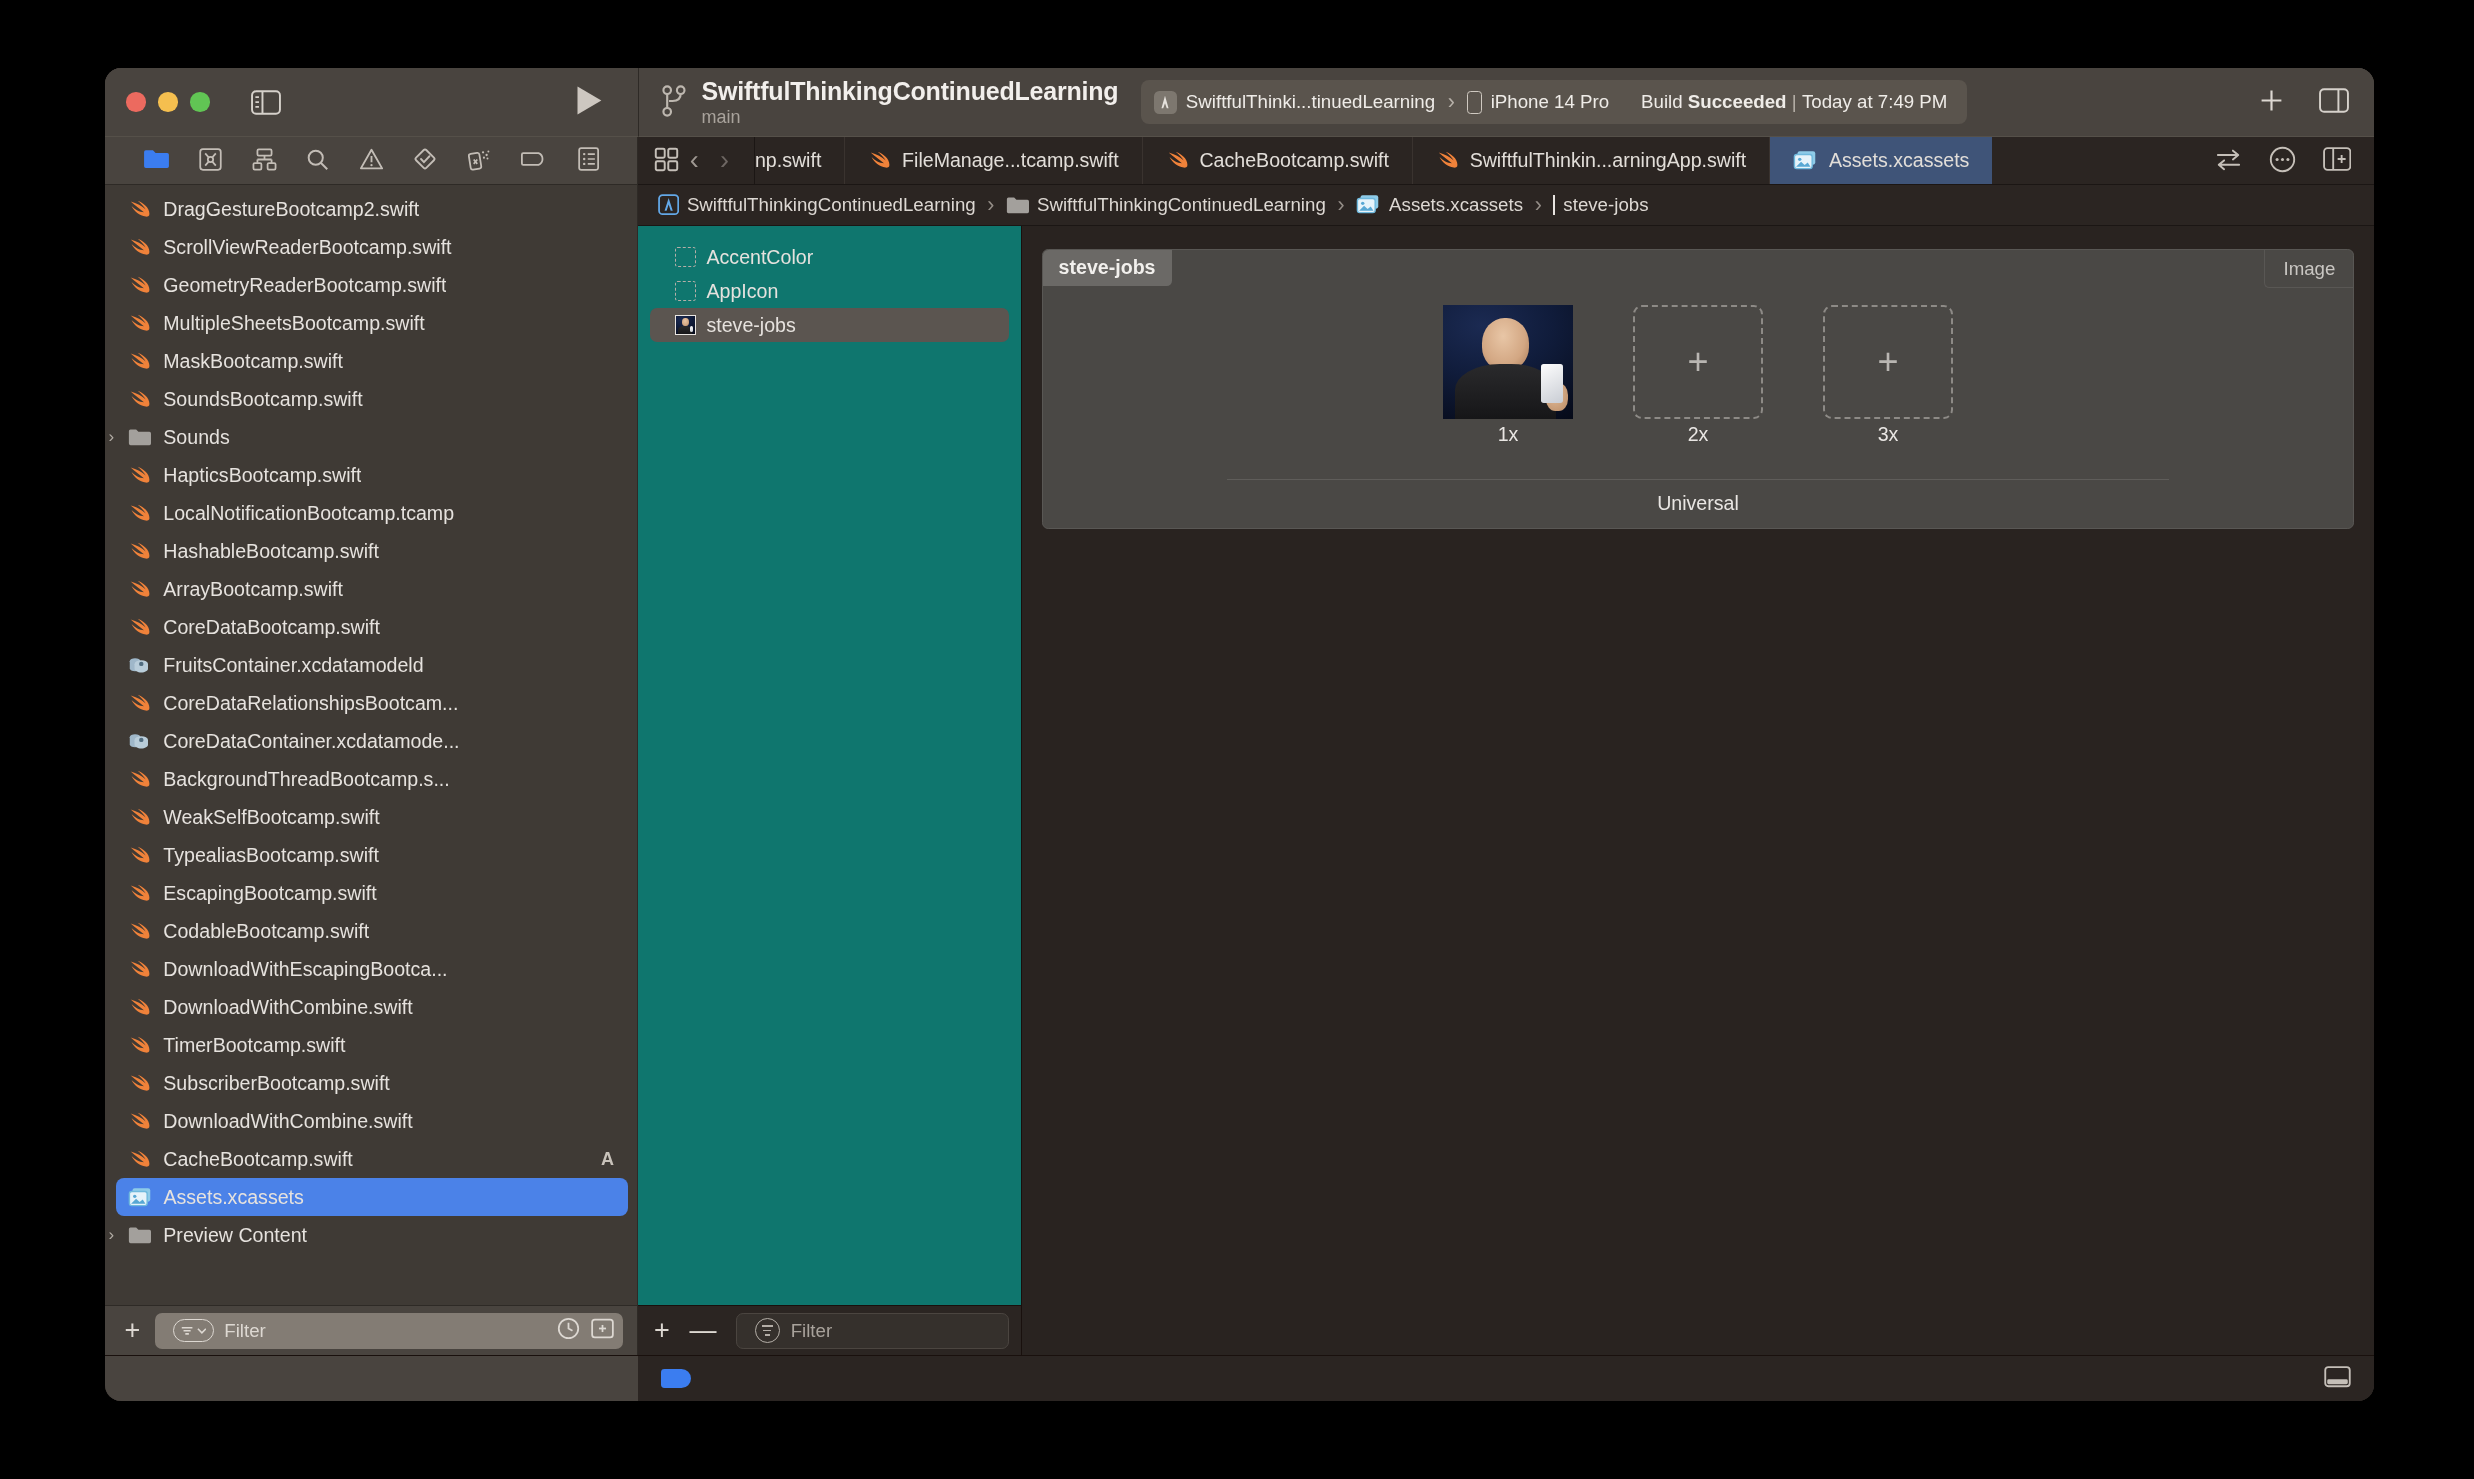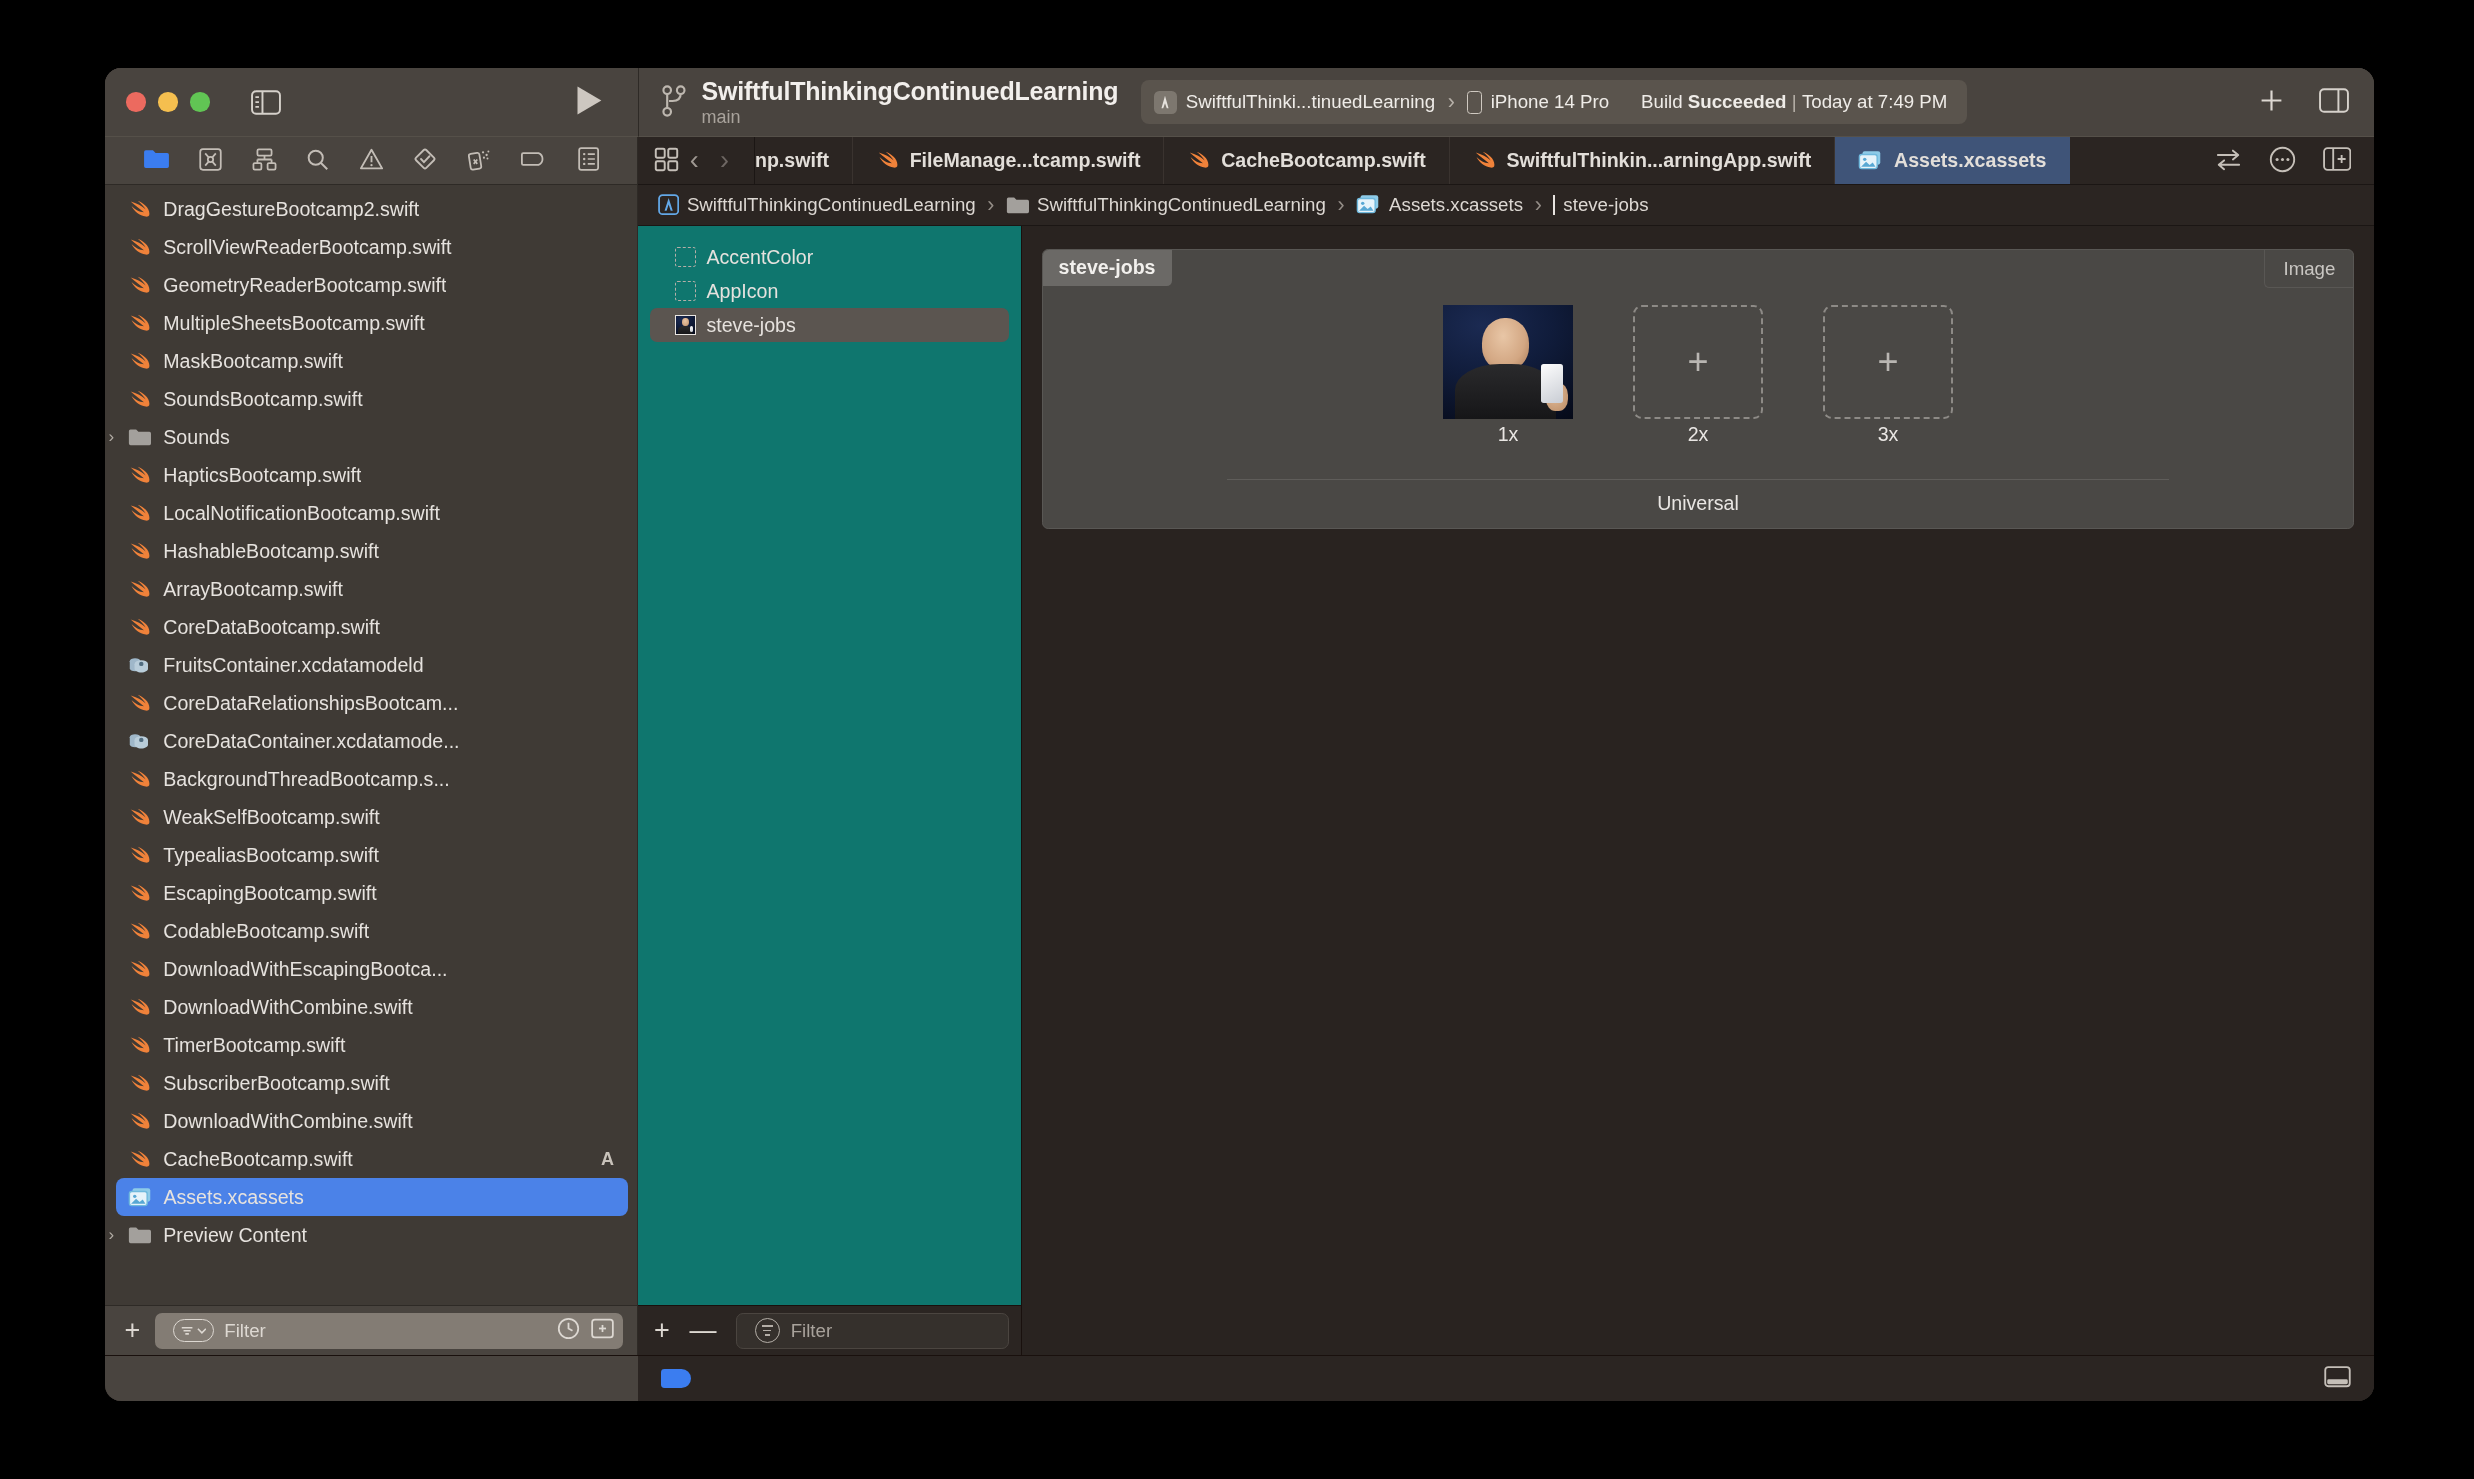--- a/index.html
+++ b/index.html
@@ -224,21 +224,20 @@
   #tabs { flex: 1; display: flex; align-items: stretch; overflow: hidden; min-width: 0;}
   .tab {
     display: flex; align-items: center; justify-content: center;
     gap: 10.7px;
     padding: 0 23px;
     font-size: 19.6px;
     color: #e2ded9;
     white-space: nowrap;
     border-right: 0.9px solid #3a332f;
     position: relative;
-    font-weight: bold;
   }
   .tab.clipped { padding-left: 0; }
   .tab.active { background: #3f5478; border-right: 0.9px solid #2b2522;}
   #tab-right-controls {
     display: flex; align-items: center; gap: 27px;
     padding: 0 23px;
   }
 
   #breadcrumbbar {
     height: 41px;
@@ -637,21 +636,21 @@
               </svg>
             </span>
             <span class="row-label">HapticsBootcamp.swift</span>
           </div>
           <div class="file-row">
             <span class="row-icon">
               <svg width="23" height="23" viewBox="0 0 26 26">
                 <path d="M3 4 C9 9 14 13 18 16 C13 16 8 13 4 9 C7 15 13 20 20 21 C22 21.3 23.5 20.6 24 19.4 C24.6 17.8 24 14 21.5 10.5 C19.3 7.4 15.6 4.8 11 3 C14.5 6 18 9.6 20 13 C16 9.4 9.6 5.6 3 4 Z" fill="#f0823a"></path>
               </svg>
             </span>
-            <span class="row-label">LocalNotificationBootcamp.swift</span>
+            <span class="row-label">LocalNotificationBootcamp.tcamp</span>
           </div>
           <div class="file-row">
             <span class="row-icon">
               <svg width="23" height="23" viewBox="0 0 26 26">
                 <path d="M3 4 C9 9 14 13 18 16 C13 16 8 13 4 9 C7 15 13 20 20 21 C22 21.3 23.5 20.6 24 19.4 C24.6 17.8 24 14 21.5 10.5 C19.3 7.4 15.6 4.8 11 3 C14.5 6 18 9.6 20 13 C16 9.4 9.6 5.6 3 4 Z" fill="#f0823a"></path>
               </svg>
             </span>
             <span class="row-label">HashableBootcamp.swift</span>
           </div>
           <div class="file-row">

